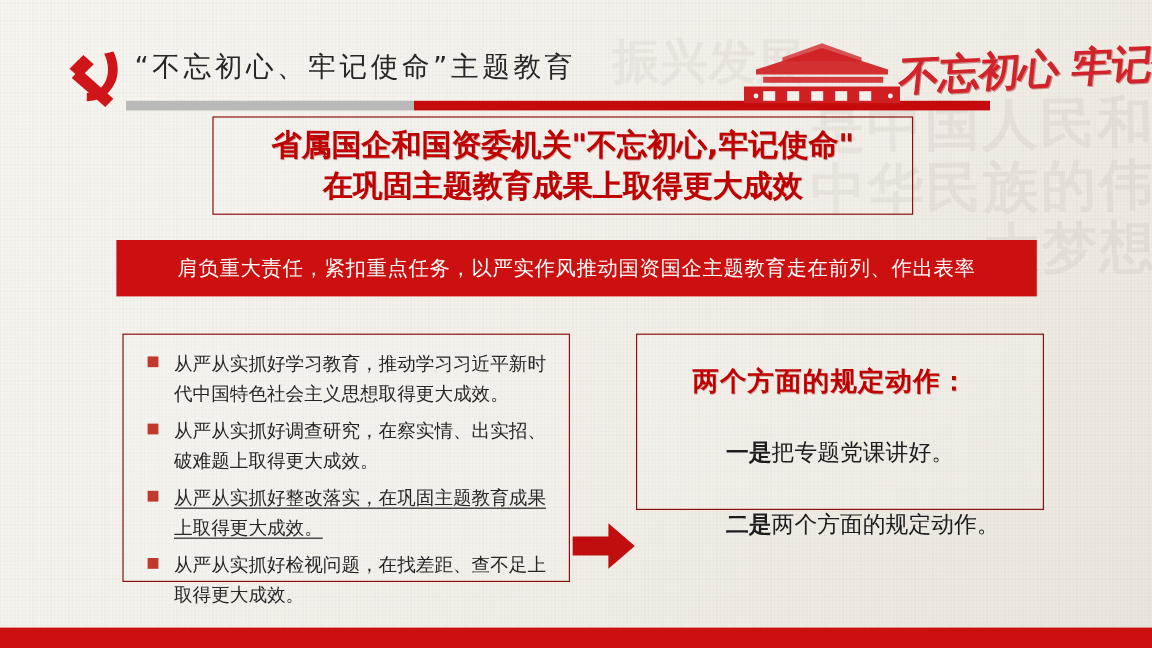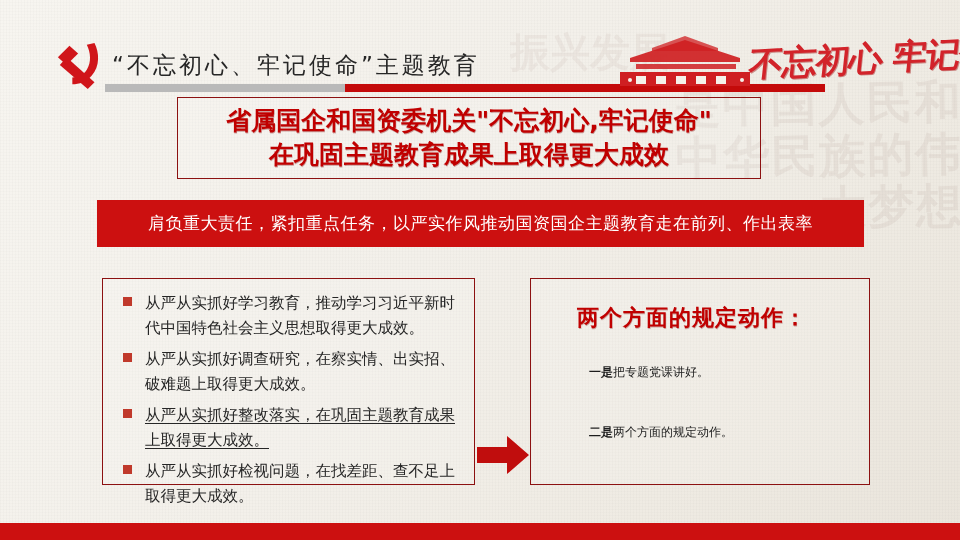--- a/index.html
+++ b/index.html
@@ -29,21 +29,21 @@
   .watermark2{
     position:absolute;top:30px;right:150px;width:300px;height:90px;
     color:rgba(180,160,150,0.12);font-size:40px;line-height:44px;
     overflow:hidden;font-weight:700;pointer-events:none;user-select:none;
   }
   
   .emblem{
     position:absolute;left:52px;top:40px;width:58px;height:52px;
   }
   .header-title{
-    position:absolute;left:112px;top:50px;
+    position:absolute;left:112px;top:40px;
     font-size:23px;letter-spacing:3px;color:#262626;
     font-weight:400;white-space:nowrap;
     font-family:"DejaVu Sans",sans-serif;
   }
   .rule-gray{
     position:absolute;left:105px;top:84px;width:240px;height:8px;background:#b9b9b9;
   }
   .rule-red{
     position:absolute;left:345px;top:84px;width:480px;height:8px;background:#c40a0a;
   }
@@ -94,34 +94,34 @@
     width:9px;height:9px;background:#c0392b;flex:0 0 9px;
     margin:6px 13px 0 10px;
   }
   .bullet-text{
     font-size:15.5px;line-height:25px;color:#262626;
     font-family:"DejaVu Sans",sans-serif;
     letter-spacing:0px;
   }
   .bullet-text.ul{text-decoration:underline;text-underline-offset:3px;}
   .box-right{
-    position:absolute;left:530px;top:278px;width:340px;height:207px;
+    position:absolute;left:530px;top:278px;width:340px;height:147px;
     border:1.5px solid #8c1111;box-sizing:border-box;
     background:rgba(255,255,255,0.12);
     text-align:right;
   }
   .right-head{
     position:absolute;left:46px;top:24px;
     color:#c00000;font-size:22px;font-weight:700;letter-spacing:1px;
     font-family:"DejaVu Sans",sans-serif;white-space:nowrap;
     text-shadow:0.6px 0.6px 0 rgba(120,0,0,0.3);
   }
   .right-item{
-    position:absolute;left:58px;
-    font-size:12px;color:#1d1d1d;white-space:nowrap;
+    position:absolute;left:74px;
+    font-size:19px;color:#1d1d1d;white-space:nowrap;
     font-family:"DejaVu Sans",sans-serif;
   }
   .right-item b{font-weight:700;}
   .ri-1{top:85px;}
   .ri-2{top:145px;}
   
   .arrow{position:absolute;left:477px;top:434px;width:52px;height:42px;}
   
   .bottom-bar{
     position:absolute;left:0;top:523px;width:960px;height:17px;background:#cc1010;

